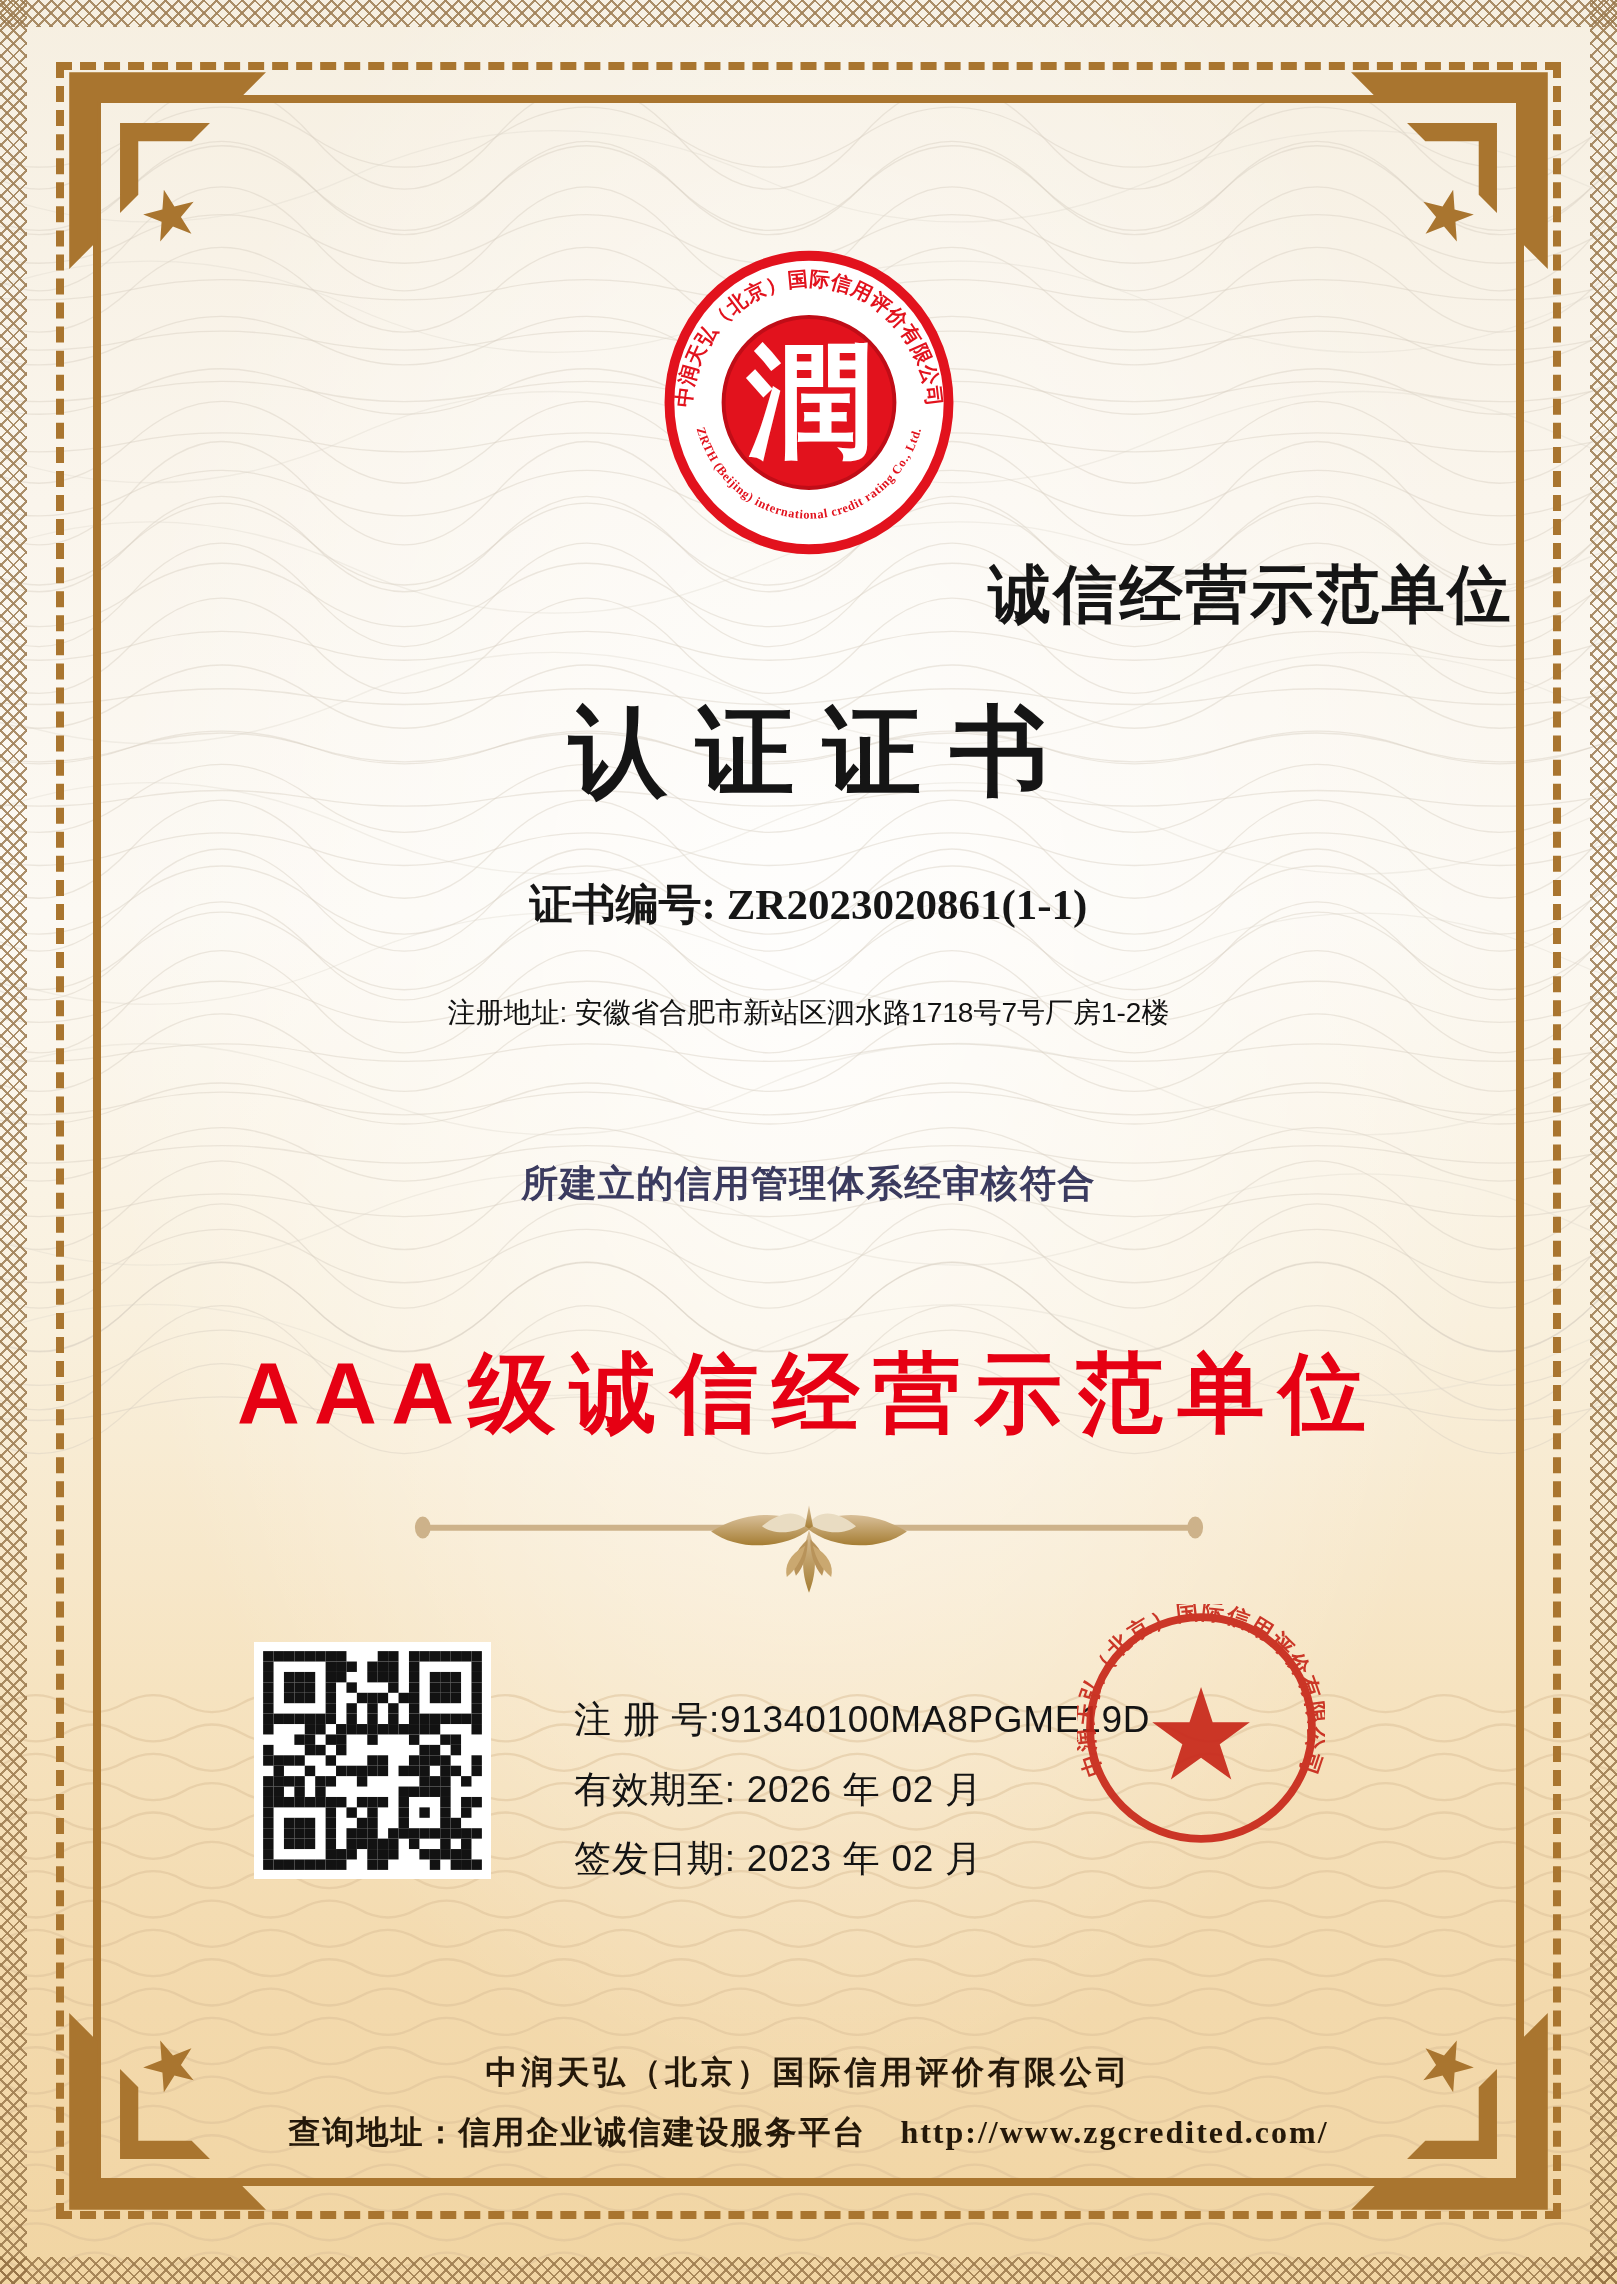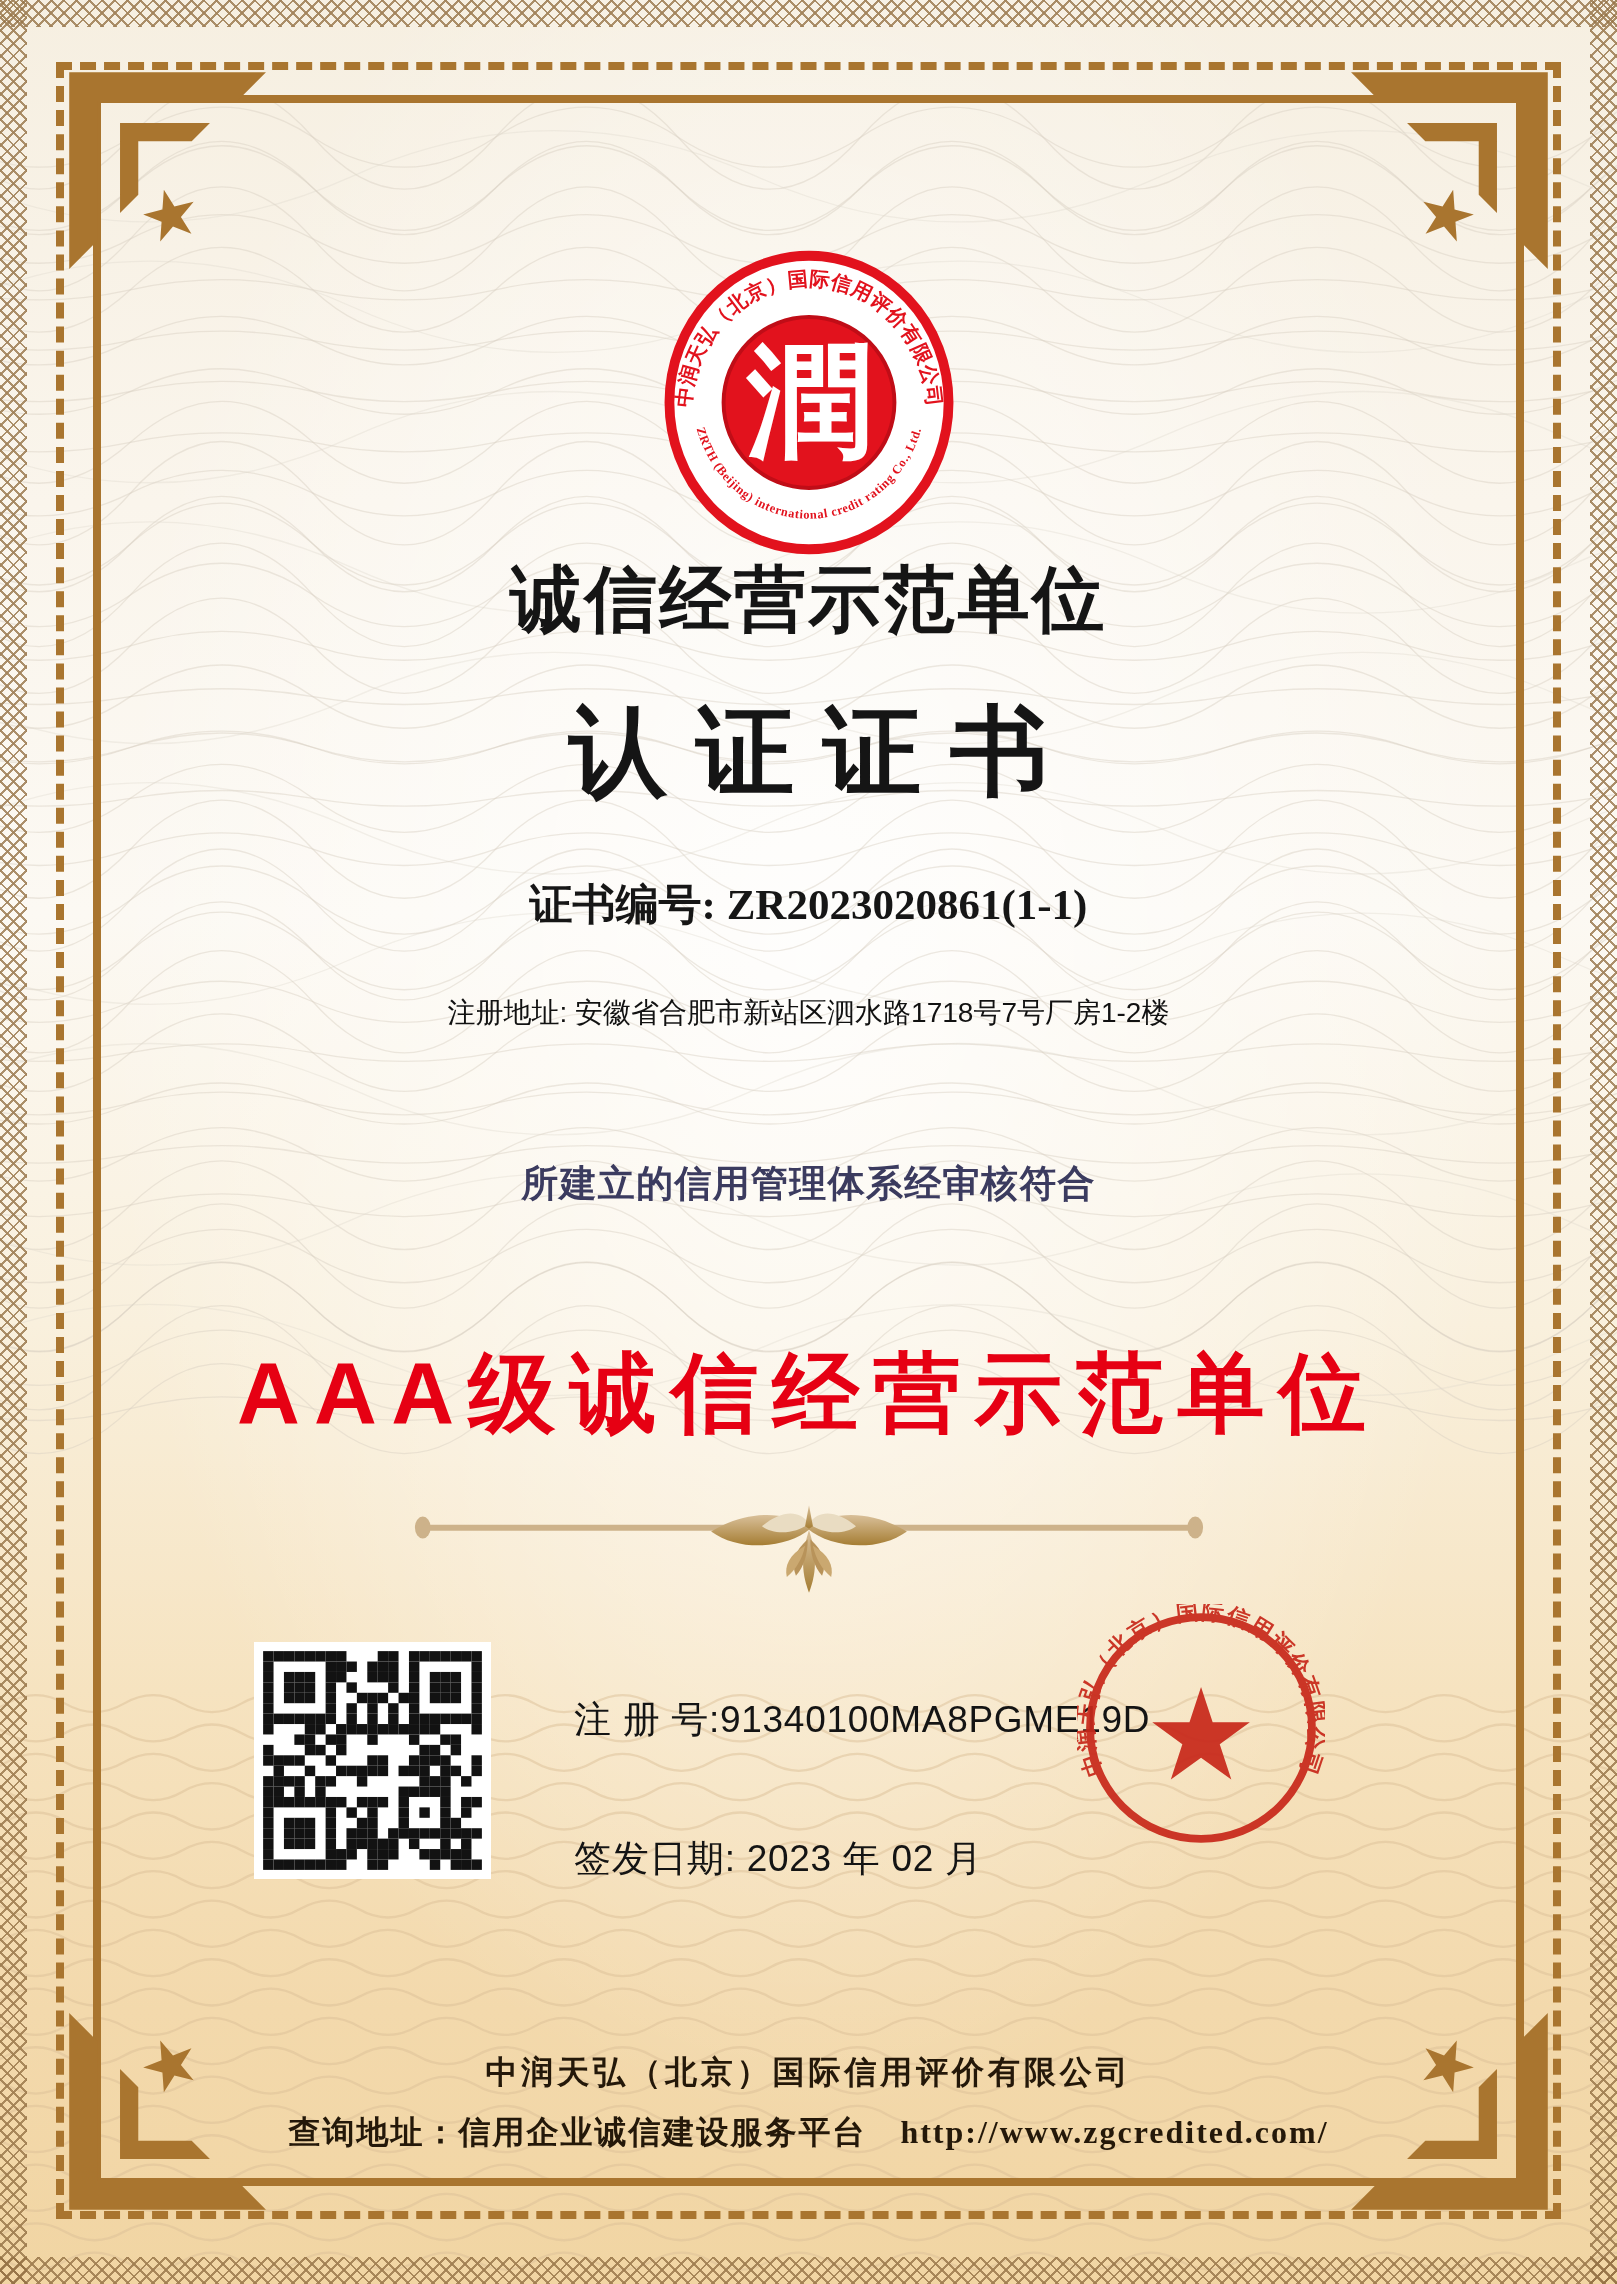--- a/index.html
+++ b/index.html
@@ -32,22 +32,22 @@
   .corner.bl{left:64px;bottom:69px;transform:scaleY(-1);}
   .corner.br{right:64px;bottom:69px;transform:scale(-1,-1);}
   
   .bg-svg{position:absolute;left:0;pointer-events:none;}
   #guilloche{top:98px;}
   #waves{bottom:0;}
   
   .content{position:absolute;left:104px;right:104px;top:104px;bottom:104px;}
   .abs{position:absolute;left:0;right:0;text-align:center;}
   .seal-wrap{position:absolute;left:50%;transform:translateX(-50%);top:145px;width:300px;height:307px;}
-  .title1{top:457px;font-family:"Liberation Serif","DejaVu Serif",serif;font-size:72px;font-weight:900;
-    color:#151515;letter-spacing:2.6px;line-height:1.1;}
+  .title1{top:457px;font-family:"Liberation Serif","DejaVu Serif",serif;font-size:63px;font-weight:900;
+    color:#151515;letter-spacing:2.6px;line-height:1.1;text-align:right;}
   .title2{top:595px;font-family:"Liberation Serif","DejaVu Serif",serif;font-size:98px;font-weight:900;
     color:#151515;letter-spacing:29px;line-height:1.1;text-indent:29px;}
   .certno{top:772px;font-family:"Liberation Serif","DejaVu Serif",serif;font-size:43px;font-weight:600;color:#161616;}
   .company{top:801px;font-size:86px;font-weight:900;color:#0d0d0d;letter-spacing:5.2px;}
   .address{top:890px;font-size:28px;font-weight:400;color:#111;}
   .bodyline{font-size:37px;font-weight:600;color:#3b3b5f;letter-spacing:1.3px;}
   .body1{top:1055px;}
   .body2{top:1148px;}
   .rating{top:1231px;font-size:87px;font-weight:900;color:#e60013;letter-spacing:14.3px;}
   .divider{position:absolute;left:50%;transform:translateX(-50%);top:1396px;width:809px;height:98px;}
@@ -491,20 +491,21 @@
           <rect x="174" y="334" width="16" height="16" fill="#121212"></rect>
           <rect x="190" y="334" width="16" height="16" fill="#121212"></rect>
           <rect x="270" y="334" width="16" height="16" fill="#121212"></rect>
           <rect x="302" y="334" width="16" height="16" fill="#121212"></rect>
           <rect x="318" y="334" width="16" height="16" fill="#121212"></rect>
           <rect x="334" y="334" width="16" height="16" fill="#121212"></rect>
         </svg>
     </div>
 
     <div class="info-line info1">注 册 号:91340100MA8PGME19D</div>
+    <div class="info-line info2">有效期至: 2026 年 02 月</div>
     <div class="info-line info3">签发日期: 2023 年 02 月</div>
 
     <div class="stamp-wrap">
       <svg viewBox="0 0 380 380" width="248" height="248">
         <defs>
           <path id="stampArc" d="M 40 260 A 166 166 0 1 1 340 260" fill="none"></path>
         </defs>
         <circle cx="190" cy="190" r="170" fill="none" stroke="#c8291b" stroke-width="12"></circle>
         <text font-size="34" font-weight="bold" fill="#c8291b" letter-spacing="3">
           <textPath href="#stampArc" startOffset="50%" text-anchor="middle">中润天弘（北京）国际信用评价有限公司</textPath>

